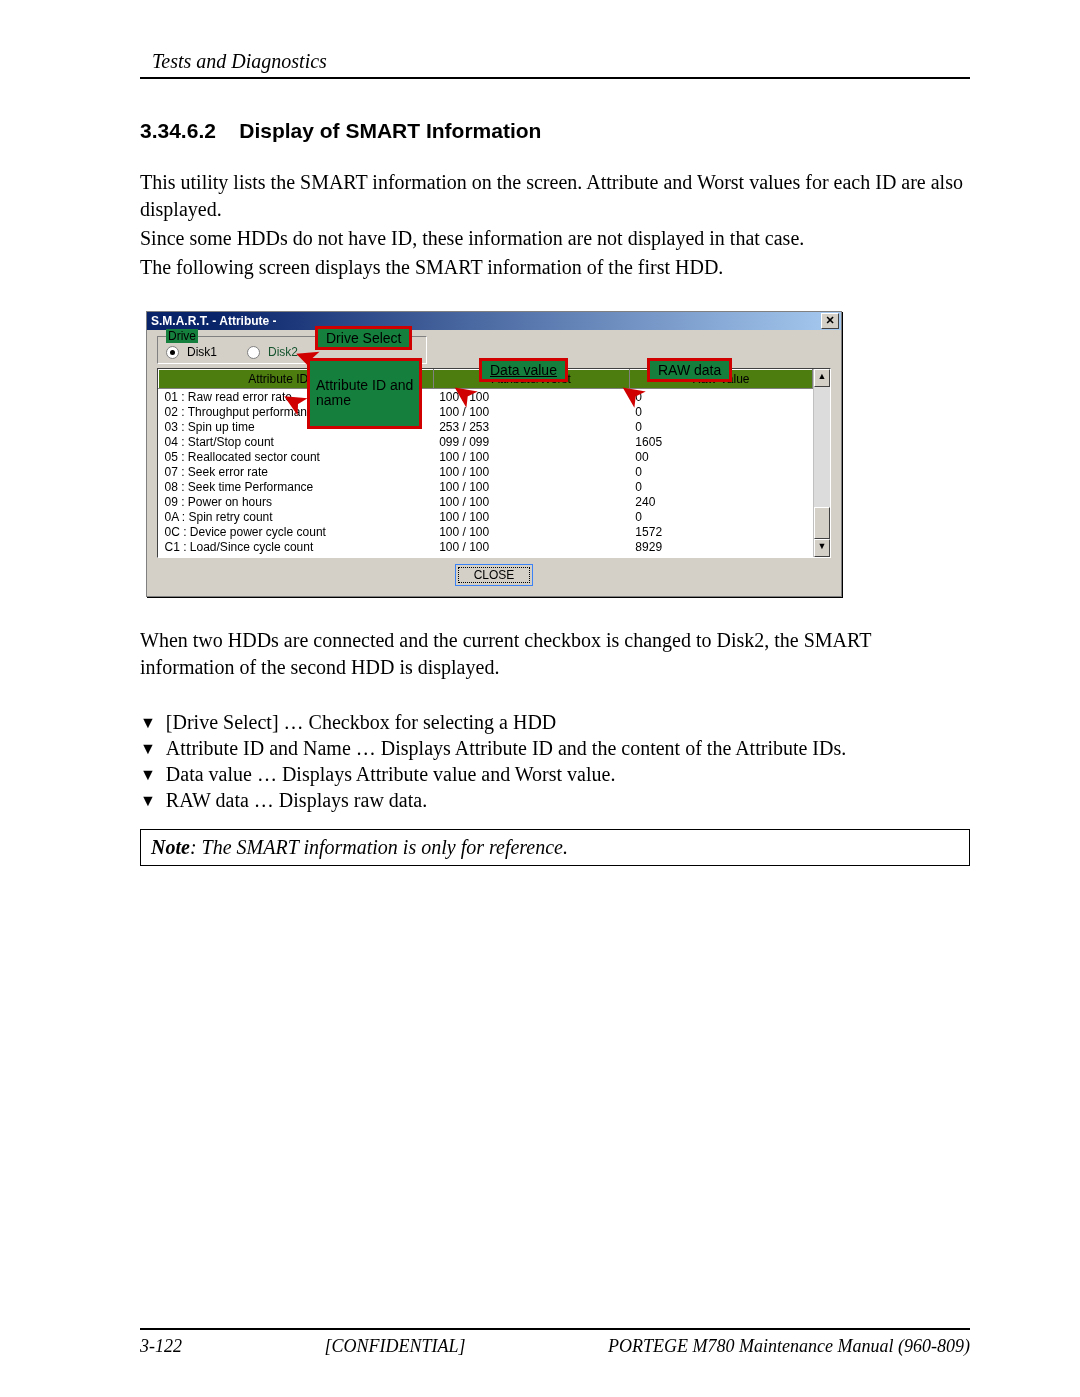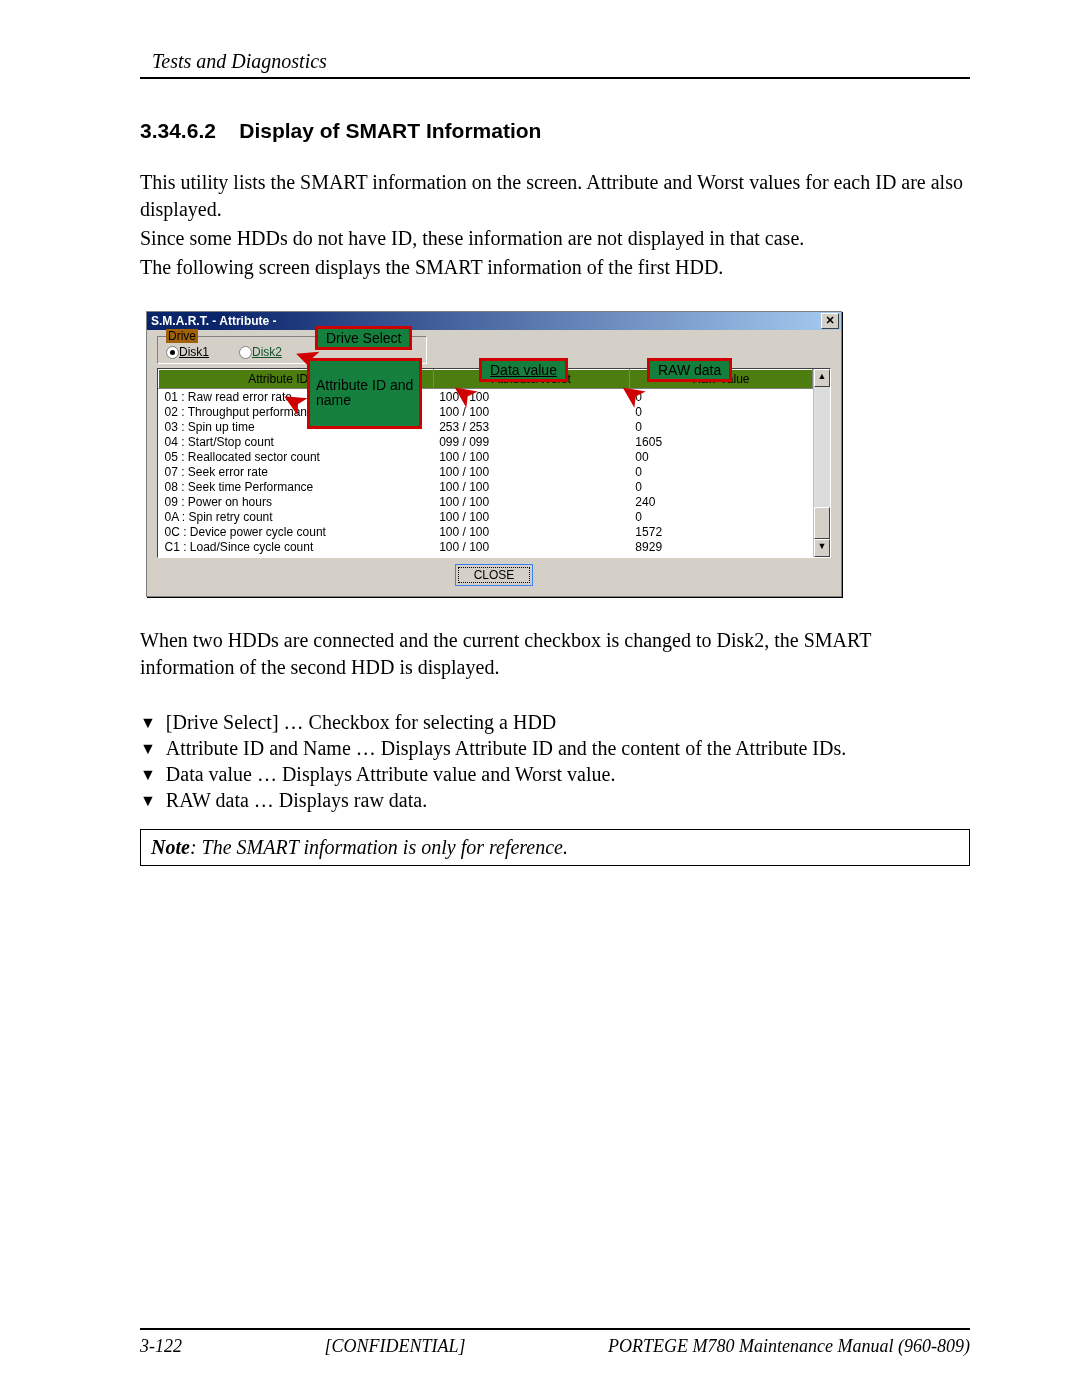--- a/index.html
+++ b/index.html
@@ -77,26 +77,26 @@
     border-bottom-color: #fff;
     padding: 8px 8px 4px 8px;
     position: relative;
     margin-bottom: 4px;
     width: 270px;
     box-sizing: border-box;
   }
   .fieldset .legend {
     position: absolute;
     top: -8px; left: 8px;
-    background: #a16207;
+    background: #15803d;
     padding: 0 2px;
     font-size: 12px;
   }
   .radio-row { display: flex; gap: 30px; align-items: center; }
-  .radio { display: flex; align-items: center; gap: 0; text-decoration: underline; }
+  .radio { display: flex; align-items: center; gap: 8px; }
   .radio .dot {
     width: 11px; height: 11px; border-radius: 50%;
     background: #fff; border: 1px solid #808080;
     display: flex; align-items: center; justify-content: center;
   }
   .radio .dot .inner { width: 5px; height: 5px; border-radius: 50%; background: #000; }
   .radio.disabled { color: #14532d; }
   .list-wrap {
     background: #fff;
     border: 1px solid #808080;

